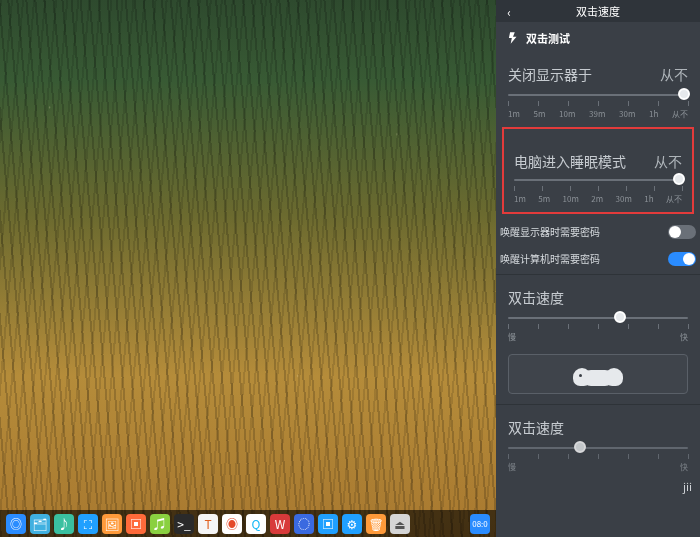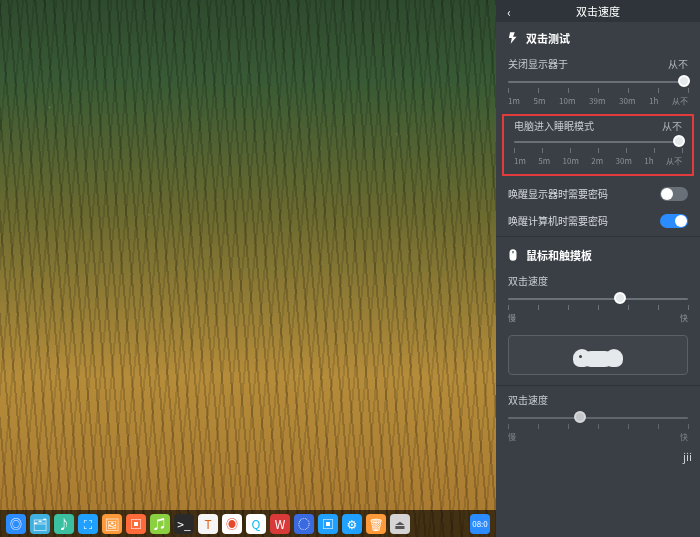--- a/index.html
+++ b/index.html
@@ -48,21 +48,21 @@
   .panel-body { flex:1; overflow:hidden; padding:0 0 0 0; }
 
   .section-title {
     display:flex; align-items:center; gap:6px; padding:8px 10px 6px;
     color:#fff; font-size:11px; font-weight:600;
   }
   .section-title .sec-icon { width:14px; height:14px; display:flex;
     align-items:center; justify-content:center; font-size:12px; }
 
   .row { display:flex; justify-content:space-between;
-    padding:4px 12px; color:#c6cbd0; font-size:10px; }
+    padding:4px 12px; color:#c6cbd0; font-size:14px;margin-top:8px; }
   .row .val { color:#aeb4b9; }
 
   .slider-block { padding:0 12px 6px; }
   .slider-track {
     position:relative; height:14px;
   }
   .slider-line {
     position:absolute; top:6px; left:0; right:0; height:2px;
     background:#6a7078; border-radius:1px;
   }
@@ -70,26 +70,26 @@
     position:absolute; top:0; width:12px; height:12px; border-radius:50%;
     background:#e6e9ec; border:2px solid #fff;
   }
   .ticks { position:relative; height:4px; }
   .ticks span { position:absolute; top:-1px; width:1px; height:5px;
     background:#6a7078; }
   .tick-labels { display:flex; justify-content:space-between; font-size:8px;
     color:#8b9197; margin-top:2px; padding:0 0; }
 
   .highlight-box {
-    border:2px solid #e33b3b; margin:2px 6px 4px; padding:0 4px 6px;
+    border:2px solid #e33b3b; margin:2px 6px 4px; padding:12px 4px 6px;
   }
 
   .switch-row {
     display:flex; align-items:center; justify-content:space-between;
-    padding:6px 12px; font-size:10px; color:#d7dbdf;
+    padding:6px 4px; font-size:10px; color:#d7dbdf;
   }
   .switch {
     width:28px; height:14px; border-radius:7px; background:#6a7078;
     position:relative;
   }
   .switch.on { background:#2a8cff; }
   .switch .knob {
     position:absolute; top:1px; width:12px; height:12px; border-radius:50%;
     background:#fff; transition:left .1s;
   }
@@ -231,28 +231,20 @@
     </div>
     <div class="switch-row">
       <span>唤醒计算机时需要密码</span>
       <div class="switch on" id="sw-wakepc">
           <div class="knob"></div>
         </div>
     </div>
 
     <div class="divider"></div>
 
-    <div class="section-title">
-      <span class="sec-icon">
-        <svg width="14" height="14" viewBox="0 0 24 24" fill="#fff">
-            <path d="M12 2a6 6 0 0 0-6 6v8a6 6 0 0 0 12 0V8a6 6 0 0 0-6-6zm-1 3h2v4h-2z"></path>
-          </svg>
-      </span>
-      <span>鼠标和触摸板</span>
-    </div>
 
 
     <div class="row">
       <span>双击速度</span>
     </div>
     <div class="slider-block">
       <div class="slider-track">
           <div class="slider-line"></div>
         <div class="slider-thumb" id="thumb-dbl" style="left: calc(62% - 6px);"></div>
       </div>

